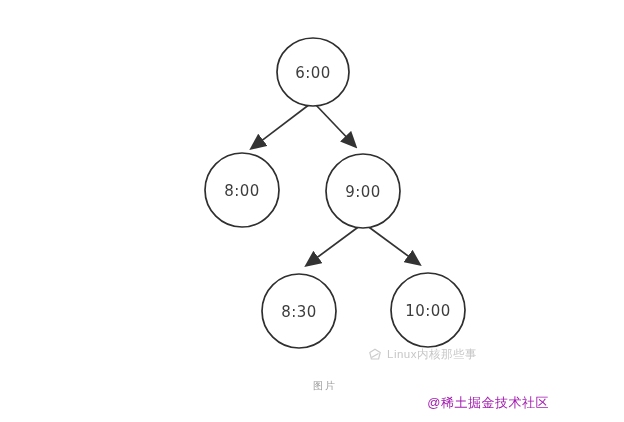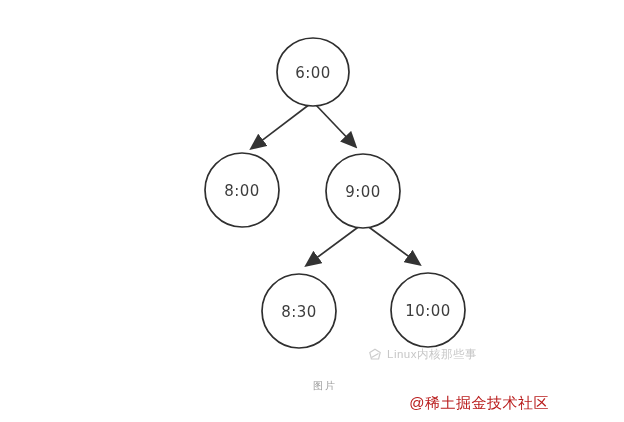--- a/index.html
+++ b/index.html
@@ -60,22 +60,22 @@
     left: 313px;
     top: 379px;
     color: #999999;
     font-size: 10px;
     letter-spacing: 2px;
   }
   .credit {
     position: absolute;
     right: 7px;
     top: 394px;
-    color: #b91c1c;
-    font-size: 15px;
+    color: #a21caf;
+    font-size: 13px;
     letter-spacing: 0.5px;
     text-align: right;
   }
 </style>
 </head>
 <body>
 
 <div class="canvas">
 
   <svg class="tree-svg" width="624" height="422" viewBox="0 0 624 422">

